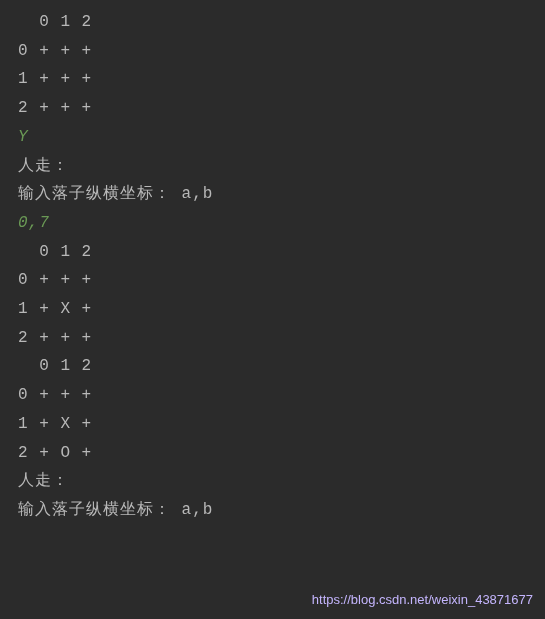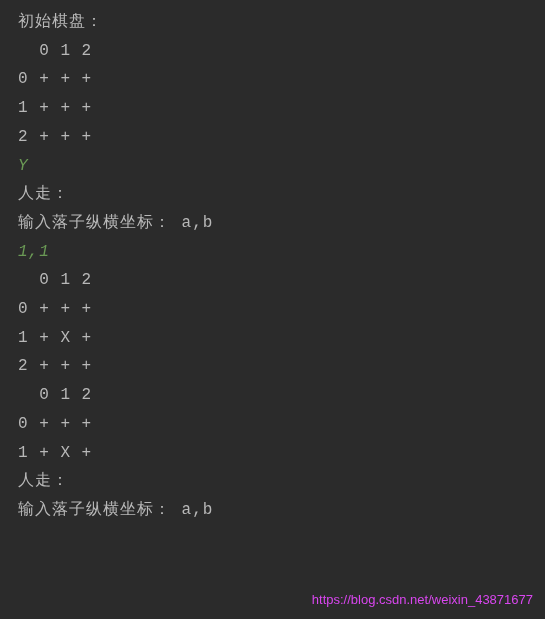--- a/index.html
+++ b/index.html
@@ -24,44 +24,44 @@
       letter-spacing: 1px;
     }
     .user-input {
       color: #6a9955;
       font-style: italic;
     }
     .watermark {
       position: absolute;
       bottom: 12px;
       right: 12px;
-      color: #d946ef;
+      color: #c4b5fd;
       font-size: 13px;
       font-family: Arial, sans-serif;
       letter-spacing: 0;
       margin-top: 35px;
     }
   </style>
 </head>
 <body>
 
 <div id="terminal-container">
-    <div class="terminal-line">初始棋盘：</div>
     <div class="terminal-line">  0 1 2</div>
     <div class="terminal-line">0 + + +</div>
     <div class="terminal-line">1 + + +</div>
     <div class="terminal-line">2 + + +</div>
     <div class="terminal-line user-input">Y</div>
     <div class="terminal-line">人走：</div>
     <div class="terminal-line">输入落子纵横坐标： a,b</div>
-    <div class="terminal-line user-input">1,1</div>
+    <div class="terminal-line user-input">0,7</div>
     <div class="terminal-line">  0 1 2</div>
     <div class="terminal-line">0 + + +</div>
     <div class="terminal-line">1 + X +</div>
     <div class="terminal-line">2 + + +</div>
     <div class="terminal-line">  0 1 2</div>
     <div class="terminal-line">0 + + +</div>
     <div class="terminal-line">1 + X +</div>
+    <div class="terminal-line">2 + O +</div>
     <div class="terminal-line">人走：</div>
     <div class="terminal-line">输入落子纵横坐标： a,b</div>
   </div>
 
 <div class="watermark">https://blog.csdn.net/weixin_43871677</div>
 
 </body></html>

